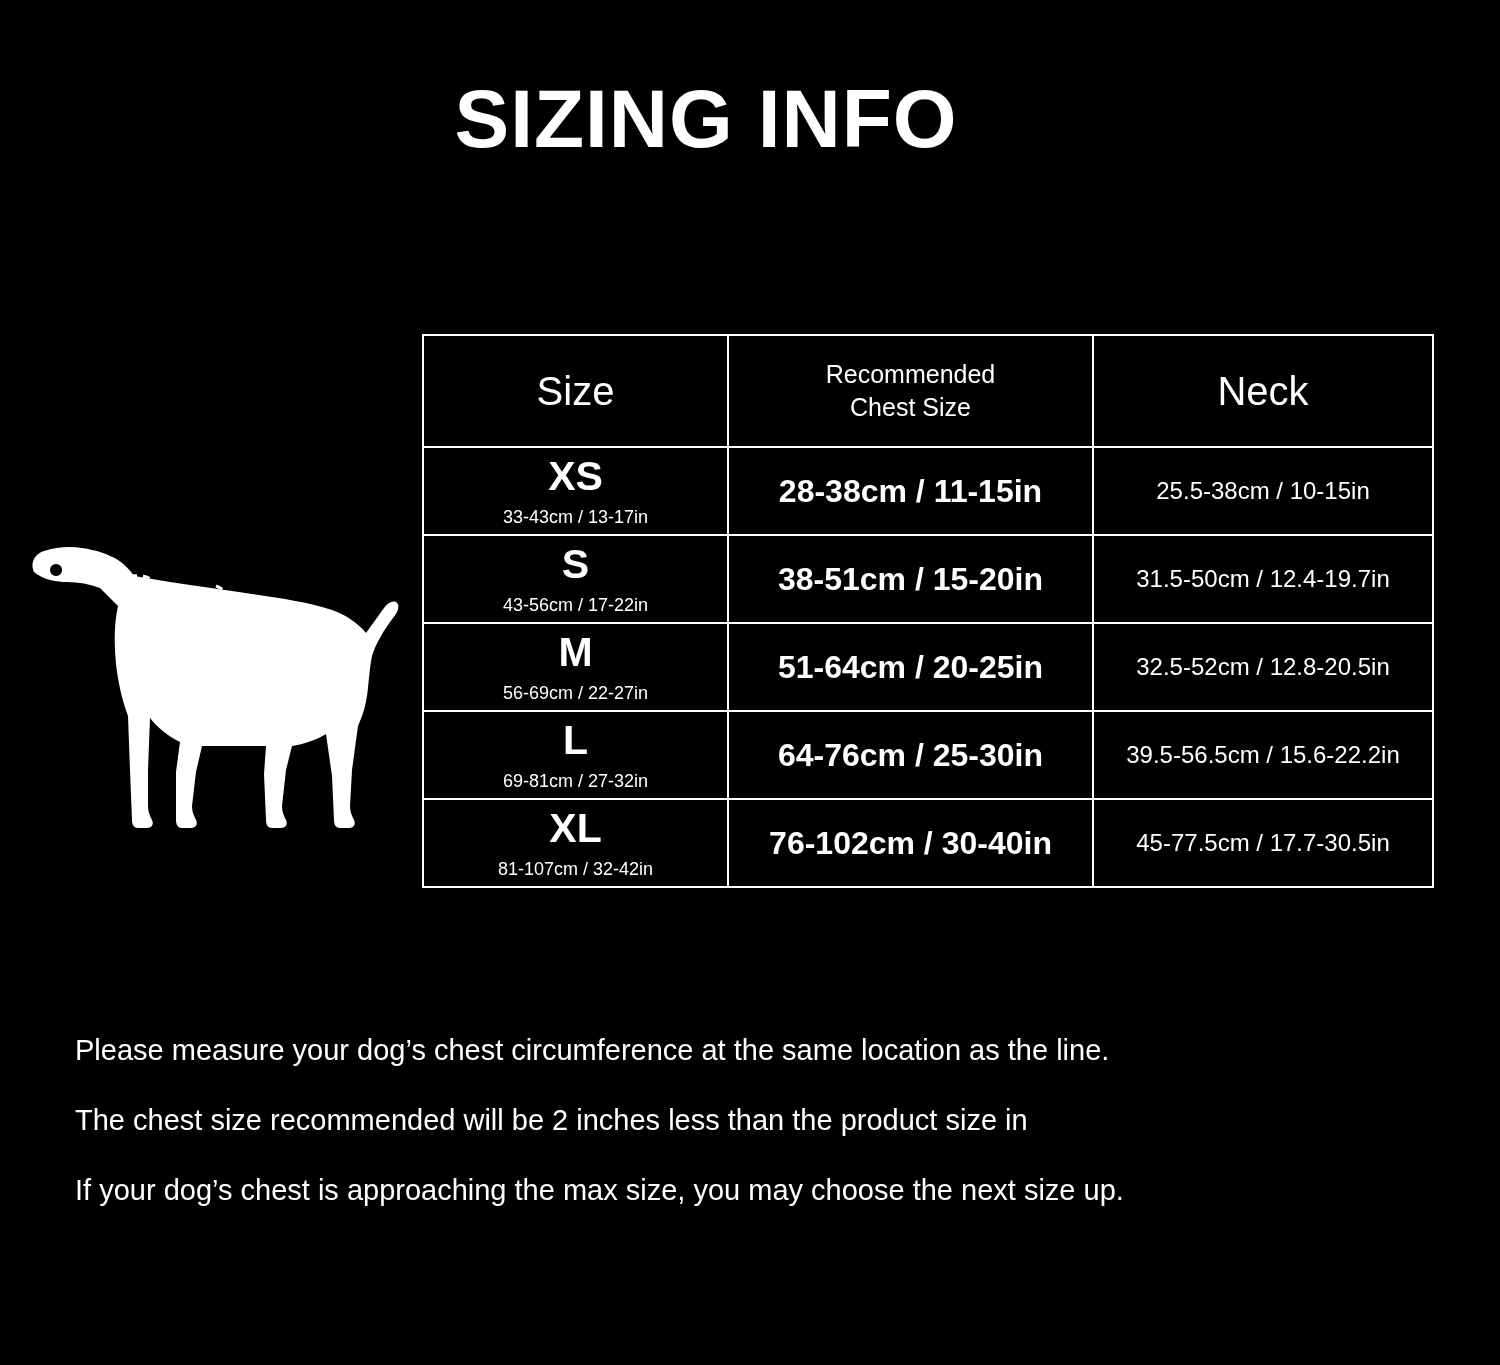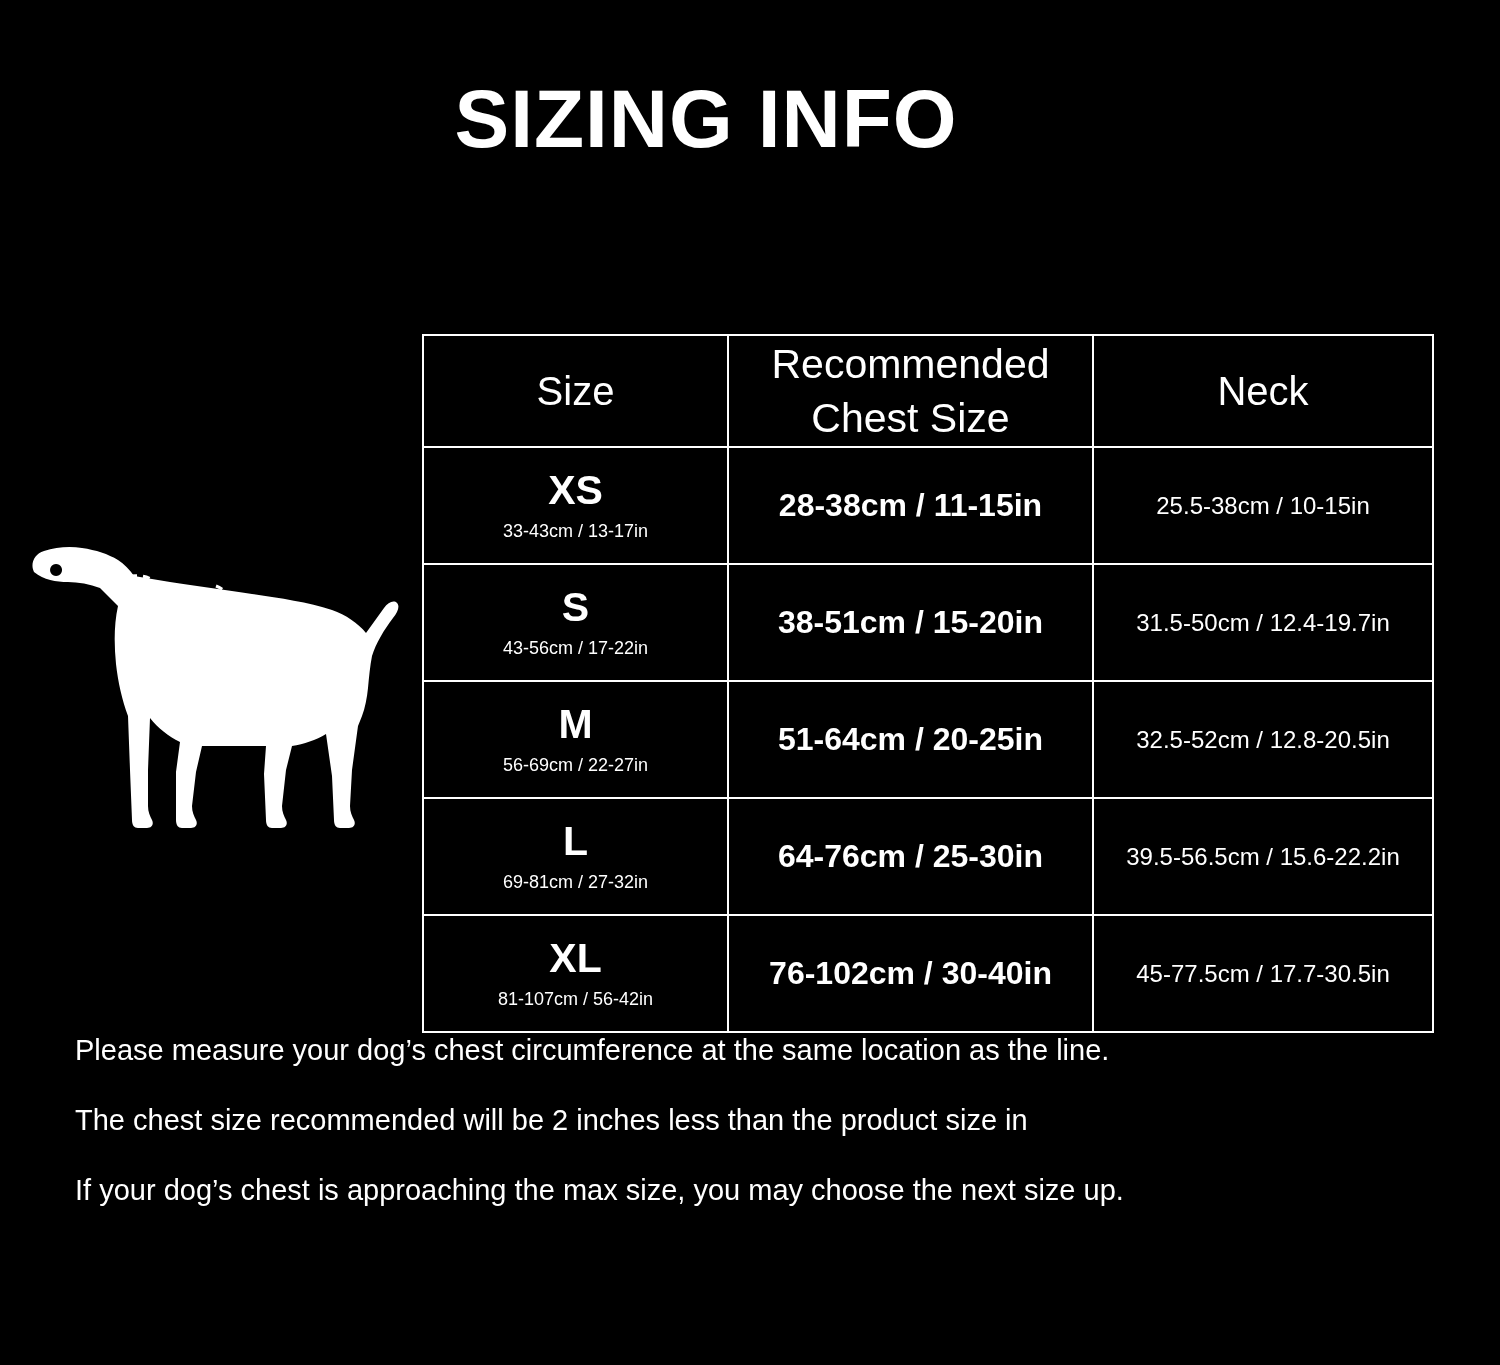--- a/index.html
+++ b/index.html
@@ -66,24 +66,24 @@
   }
   col.c-size { width: 305px; }
   col.c-chest { width: 365px; }
   col.c-neck { width: 340px; }
 
   #size-table thead th {
     height: 110px;
     font-weight: normal;
   }
   .head-size { font-size: 40px; }
-  .head-chest { font-size: 41px; line-height: 1.32; font-weight: bold; }
+  .head-chest { font-size: 25px; line-height: 1.32; font-weight: bold; }
   .head-neck { font-size: 40px; }
 
-  #size-table tbody tr { height: 117px; }
+  #size-table tbody tr { height: 88px; }
 
   .size-cell .size-name {
     font-size: 41px;
     font-weight: bold;
     line-height: 1.05;
     display: block;
   }
   .size-cell .size-sub {
     font-size: 18px;
     line-height: 1.1;
@@ -235,21 +235,21 @@
       <td class="size-cell">
         <span class="size-name">L</span>
         <span class="size-sub">69-81cm / 27-32in</span>
       </td>
       <td class="chest-cell">64-76cm / 25-30in</td>
       <td class="neck-cell">39.5-56.5cm / 15.6-22.2in</td>
     </tr>
     <tr>
       <td class="size-cell">
         <span class="size-name">XL</span>
-        <span class="size-sub">81-107cm / 56-42in</span>
+        <span class="size-sub">81-107cm / 32-42in</span>
       </td>
       <td class="chest-cell">76-102cm / 30-40in</td>
       <td class="neck-cell">45-77.5cm / 17.7-30.5in</td>
     </tr>
   </tbody>
 </table>
 
 <div id="notes">
   <p>Please measure your dog’s chest circumference at the same location as the line.</p>
   <p>The chest size recommended will be 2 inches less than the product size in</p>

